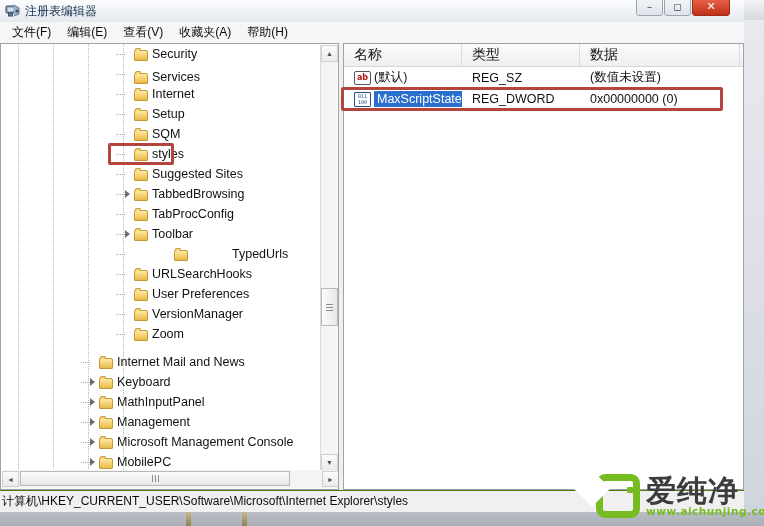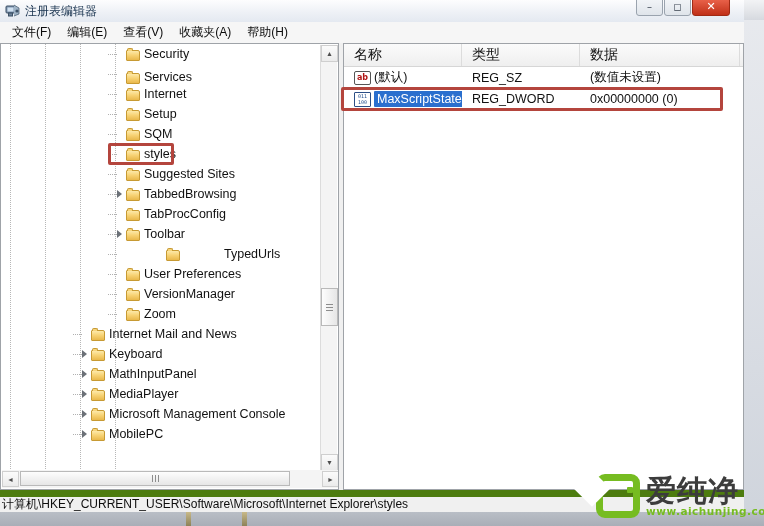--- a/index.html
+++ b/index.html
@@ -81,21 +81,21 @@
     background:#f0f0f0;
     display:flex;
   }
   
   #treepane{
     position:relative;width:339px;height:447px;
     background:#fff;border:1px solid #9fa3a8;box-sizing:border-box;
     overflow:hidden;
   }
   #treeclip{
-    position:absolute;left:0;top:0;width:320px;height:427px;overflow:hidden;
+    position:absolute;left:8px;top:0;width:320px;height:427px;overflow:hidden;
   }
   .tnode{
     position:relative;height:20px;display:flex;align-items:center;
     white-space:nowrap;font-size:12.5px;color:#111;
   }
   .tnode .lbl{margin-left:3px;}
   .folder{
     width:15px;height:13px;flex:none;position:relative;
   }
   .folder:before{
@@ -202,21 +202,21 @@
 
   
   .redbox{
     position:absolute;border:3px solid #b4453d;border-radius:2px;
     pointer-events:none;box-sizing:border-box;
   }
 
   
   #statusbar{
     position:absolute;left:0;top:490px;width:744px;height:22px;
-    background:#f0f0f0;border-top:7px solid #4d7c0f;
+    background:#f0f0f0;border-top:1px solid #4d7c0f;
     display:flex;align-items:center;box-sizing:border-box;
   }
   #statustext{font-size:12px;color:#0d0d0d;padding-left:2px;white-space:nowrap;}
 
   
   #watermark{
     position:absolute;left:596px;top:468px;width:168px;height:56px;
     display:flex;align-items:center;
   }
   #wm-logo{
@@ -368,57 +368,63 @@
             </div>
             <div class="tnode" style="padding-left: 114px; gap: 40px;">
               <span class="exp"></span>
               <span class="folder"></span>
               <span class="lbl">TypedUrls</span>
               <span class="hstub" style="left: 107px; top: 10px; width: 10px;"></span>
             </div>
             <div class="tnode" style="padding-left: 114px;">
               <span class="exp"></span>
               <span class="folder"></span>
+              <span class="lbl">URLSearchHooks</span>
+              <span class="hstub" style="left: 107px; top: 10px; width: 10px;"></span>
+            </div>
+            <div class="tnode" style="padding-left: 114px;">
+              <span class="exp"></span>
+              <span class="folder"></span>
               <span class="lbl">User Preferences</span>
               <span class="hstub" style="left: 107px; top: 10px; width: 10px;"></span>
             </div>
             <div class="tnode" style="padding-left: 114px;">
               <span class="exp"></span>
               <span class="folder"></span>
               <span class="lbl">VersionManager</span>
               <span class="hstub" style="left: 107px; top: 10px; width: 10px;"></span>
             </div>
             <div class="tnode" style="padding-left: 114px;">
               <span class="exp"></span>
               <span class="folder"></span>
               <span class="lbl">Zoom</span>
               <span class="hstub" style="left: 107px; top: 10px; width: 10px;"></span>
             </div>
-            <div class="tnode" style="padding-left: 79px;">
+            <div class="tnode" style="padding-left: 79px; margin-top: 8px;">
               <span class="exp"></span>
               <span class="folder"></span>
               <span class="lbl">Internet Mail and News</span>
               <span class="hstub" style="left: 72px; top: 10px; width: 10px;"></span>
             </div>
             <div class="tnode" style="padding-left: 79px;">
               <span class="exp has"></span>
               <span class="folder"></span>
               <span class="lbl">Keyboard</span>
               <span class="hstub" style="left: 72px; top: 10px; width: 10px;"></span>
             </div>
             <div class="tnode" style="padding-left: 79px;">
               <span class="exp has"></span>
               <span class="folder"></span>
               <span class="lbl">MathInputPanel</span>
               <span class="hstub" style="left: 72px; top: 10px; width: 10px;"></span>
             </div>
             <div class="tnode" style="padding-left: 79px;">
               <span class="exp has"></span>
               <span class="folder"></span>
-              <span class="lbl">MediaPlayer</span>
+              <span class="lbl">Management</span>
               <span class="hstub" style="left: 72px; top: 10px; width: 10px;"></span>
             </div>
             <div class="tnode" style="padding-left: 79px;">
               <span class="exp has"></span>
               <span class="folder"></span>
               <span class="lbl">Microsoft Management Console</span>
               <span class="hstub" style="left: 72px; top: 10px; width: 10px;"></span>
             </div>
             <div class="tnode" style="padding-left: 79px;">
               <span class="exp has"></span>

